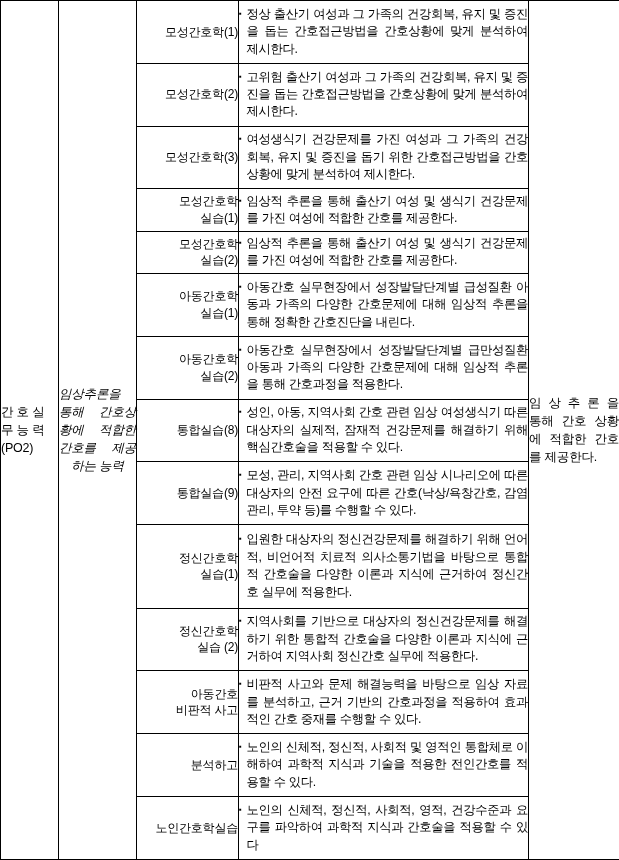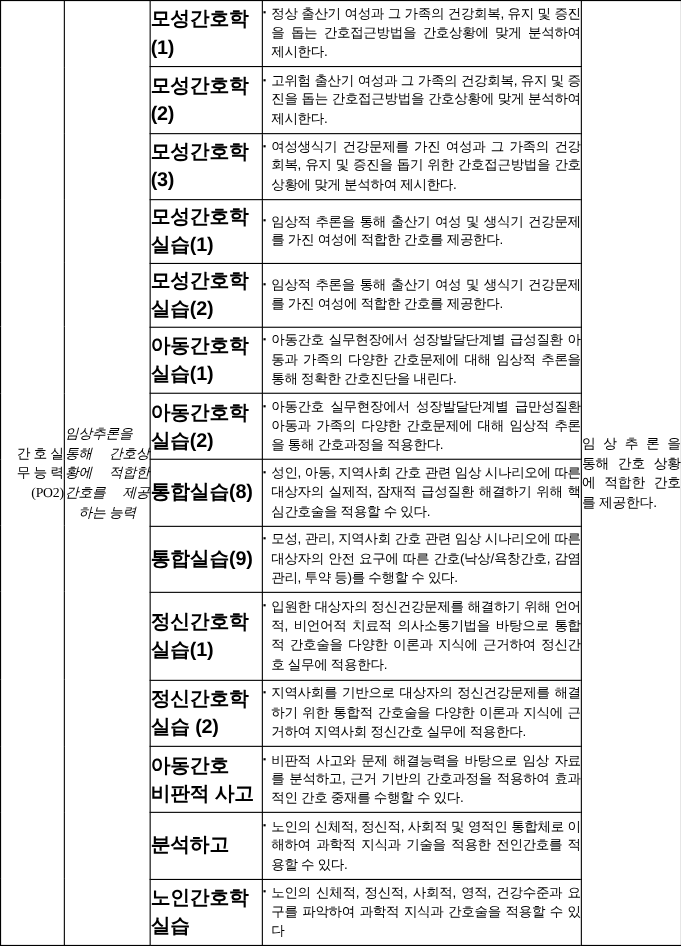--- a/index.html
+++ b/index.html
@@ -39,38 +39,37 @@
 
   .cell-competency,
   .cell-ability,
   .cell-right {
     font-size: 12.5px;
     line-height: 1.45;
     text-align: center;
     padding: 2px 3px;
     letter-spacing: -0.2px;
   }
-  .cell-competency { text-align: right; font-family: Liberation Serif, serif; }
+  .cell-competency { text-align: left; }
   .cell-ability {
     text-align: justify;
     text-align-last: center;
     font-style: italic;
   }
   .cell-right {
     text-align: justify;
     text-align-last: left;
     padding: 2px 5px;
   }
   .cell-course {
-    font-size: 18px;
+    font-size: 12px;
     line-height: 1.4;
-    text-align: left;
+    text-align: right;
     padding: 4px 4px;
     letter-spacing: -0.2px;
-    font-weight: bold;
   }
   .cell-outcome {
     font-size: 12.3px;
     line-height: 1.42;
     padding: 4px 6px 4px 6px;
     letter-spacing: -0.3px;
     text-align: justify;
   }
   .bullet-row {
     display: flex;
@@ -173,21 +172,21 @@
             <span class="bullet-mark">▪</span>
             <span class="bullet-text">아동간호 실무현장에서 성장발달단계별 급만성질환 아동과 가족의 다양한 간호문제에 대해 임상적 추론을 통해 간호과정을 적용한다.</span>
           </div>
         </td>
       </tr>
       <tr>
         <td class="cell-course nowrapline">통합실습(8)</td>
         <td class="cell-outcome">
           <div class="bullet-row">
             <span class="bullet-mark">▪</span>
-            <span class="bullet-text">성인, 아동, 지역사회 간호 관련 임상 시나리오에 따른 대상자의 실제적, 잠재적 급성질환 해결하기 위해 핵심간호술을 적용할 수 있다.</span>
+            <span class="bullet-text">성인, 아동, 지역사회 간호 관련 임상 여성생식기 따른 대상자의 실제적, 잠재적 건강문제를 해결하기 위해 핵심간호술을 적용할 수 있다.</span>
           </div>
         </td>
       </tr>
       <tr>
         <td class="cell-course nowrapline">통합실습(9)</td>
         <td class="cell-outcome">
           <div class="bullet-row">
             <span class="bullet-mark">▪</span>
             <span class="bullet-text">모성, 관리, 지역사회 간호 관련 임상 시나리오에 따른 대상자의 안전 요구에 따른 간호(낙상/욕창간호, 감염관리, 투약 등)를 수행할 수 있다.</span>
           </div>

